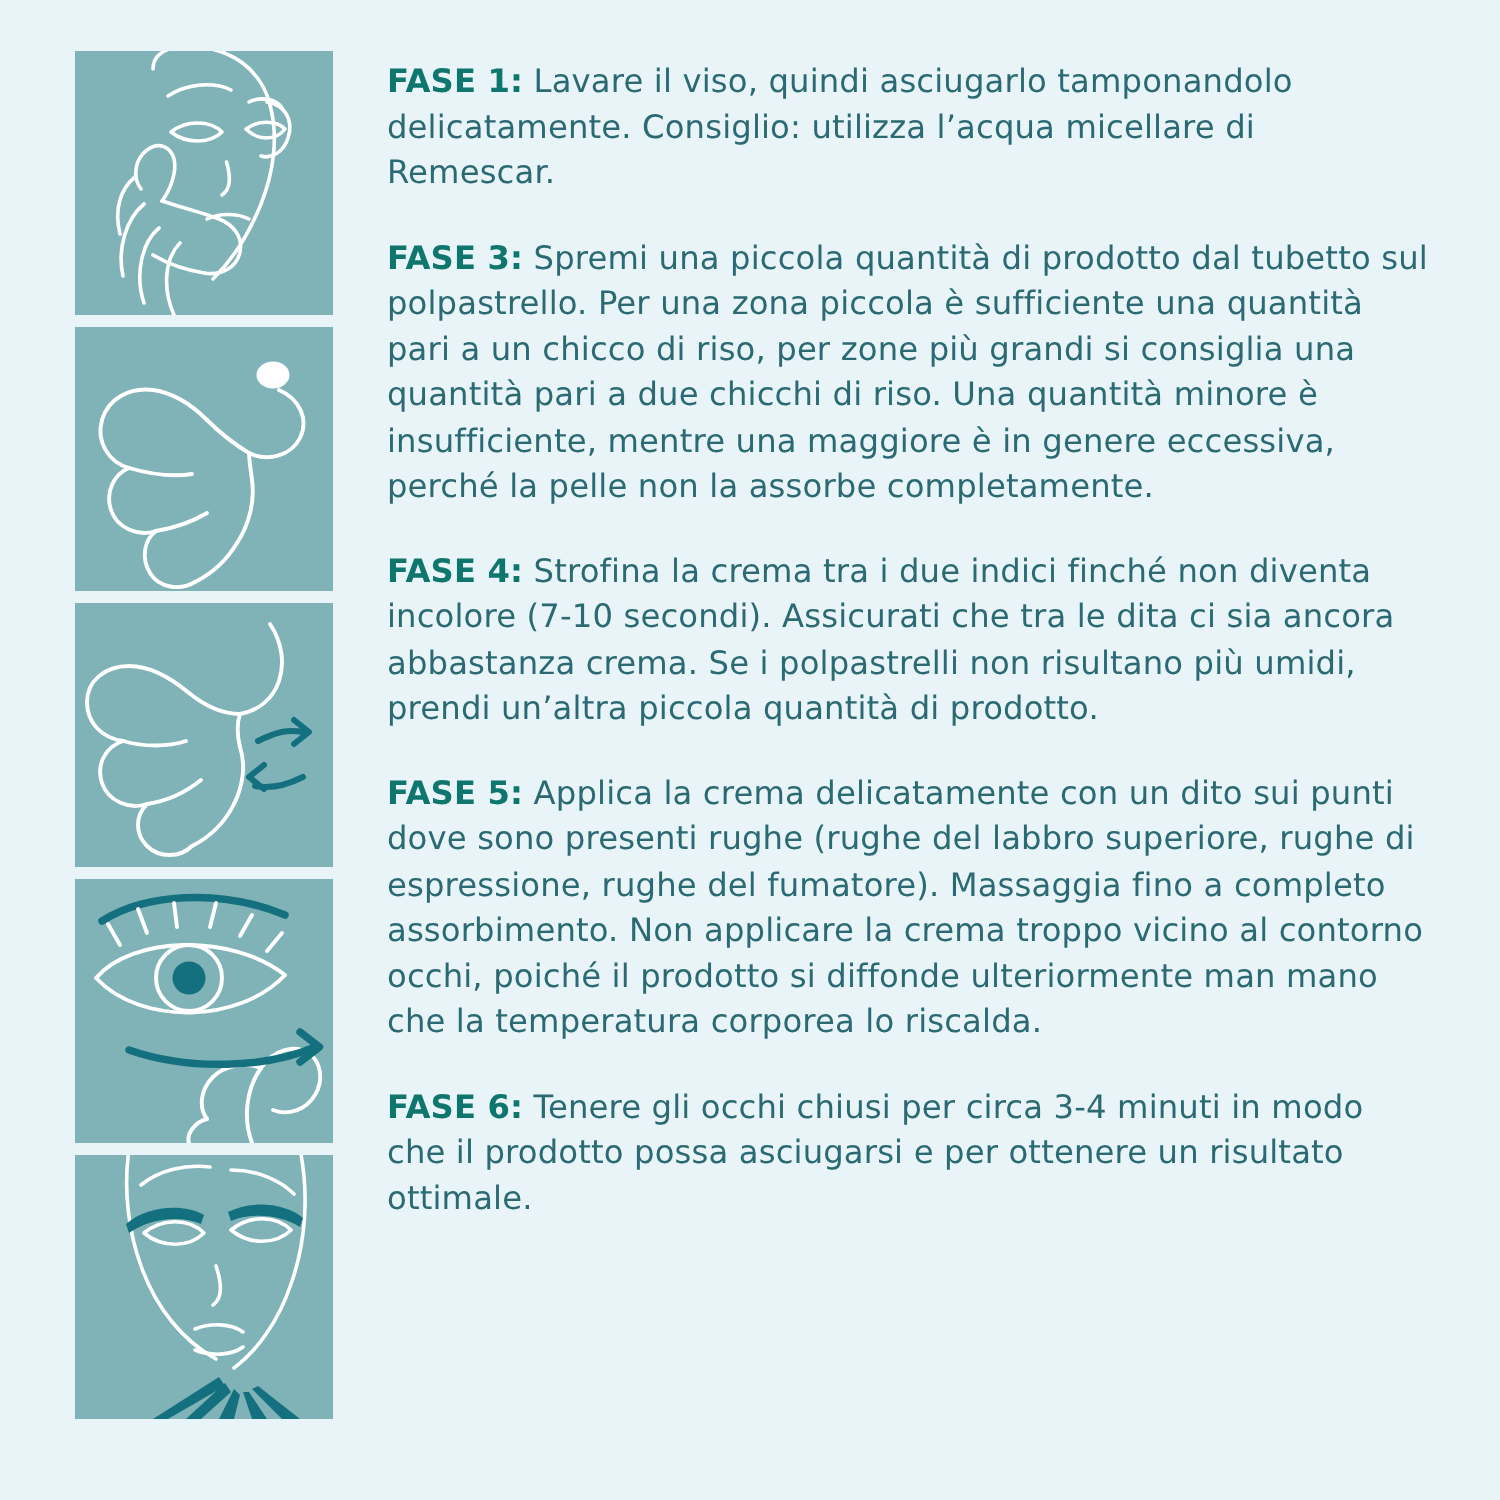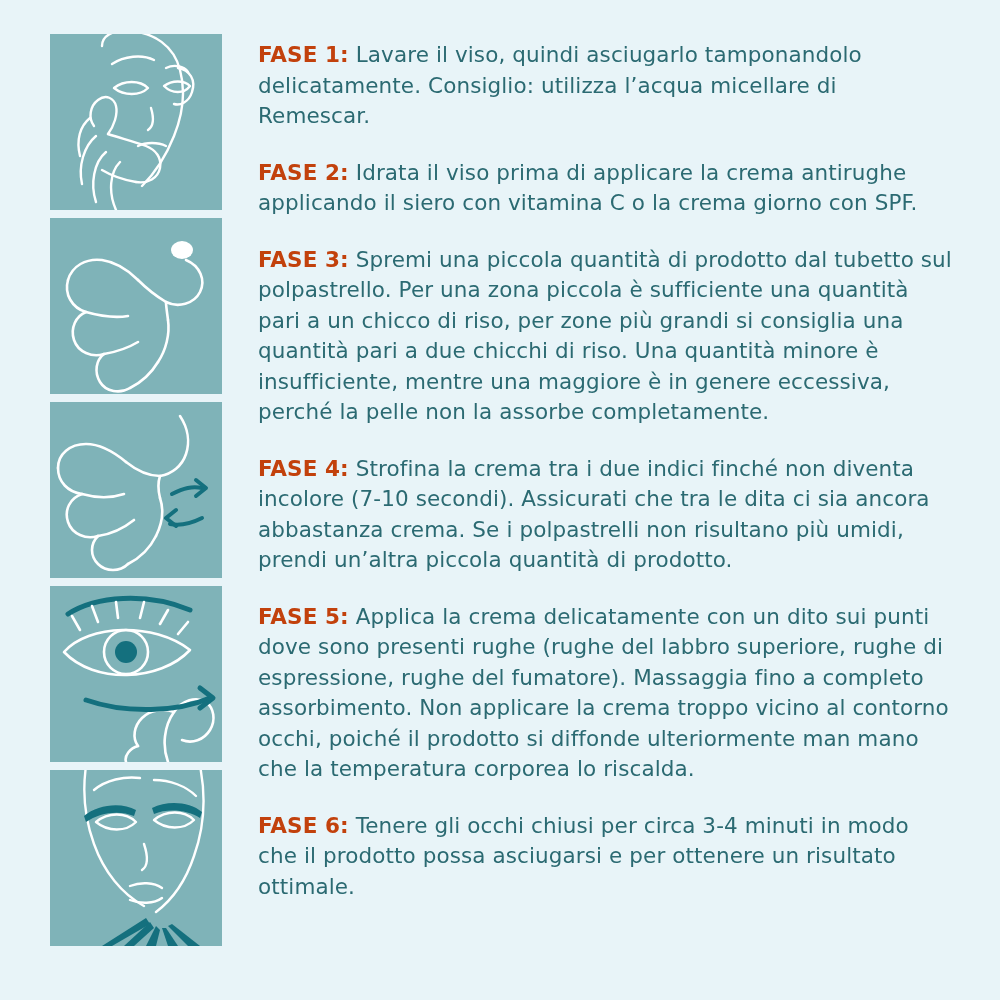--- a/index.html
+++ b/index.html
@@ -50,21 +50,21 @@
     margin: 0 0 26px 0;
     color: #1f6b76;
     font-size: 21.5px;
     line-height: 1.42;
     letter-spacing: 0.1px;
   }
   .step:last-child {
     margin-bottom: 17px;
   }
   .step .lbl {
-    color: #c2410c;
+    color: #0f766e;
     font-weight: bold;
   }
   .step .txt {
     color: #2b6a72;
   }
 </style>
 </head>
 <body>
 
 <div class="page">
@@ -198,23 +198,20 @@
     </div>
 
   </div>
 
   <div class="steps">
 
     <p class="step">
       <span class="lbl">FASE 1:</span><span class="txt"> Lavare il viso, quindi asciugarlo tamponandolo delicatamente. Consiglio: utilizza l’acqua micellare di Remescar.</span>
     </p>
 
-    <p class="step">
-      <span class="lbl">FASE 2:</span><span class="txt"> Idrata il viso prima di applicare la crema antirughe applicando il siero con vitamina C o la crema giorno con SPF.</span>
-    </p>
 
     <p class="step">
       <span class="lbl">FASE 3:</span><span class="txt"> Spremi una piccola quantità di prodotto dal tubetto sul polpastrello. Per una zona piccola è sufficiente una quantità pari a un chicco di riso, per zone più grandi si consiglia una quantità pari a due chicchi di riso. Una quantità minore è insufficiente, mentre una maggiore è in genere eccessiva, perché la pelle non la assorbe completamente.</span>
     </p>
 
     <p class="step">
       <span class="lbl">FASE 4:</span><span class="txt"> Strofina la crema tra i due indici finché non diventa incolore (7-10 secondi). Assicurati che tra le dita ci sia ancora abbastanza crema. Se i polpastrelli non risultano più umidi, prendi un’altra piccola quantità di prodotto.</span>
     </p>
 
     <p class="step">

